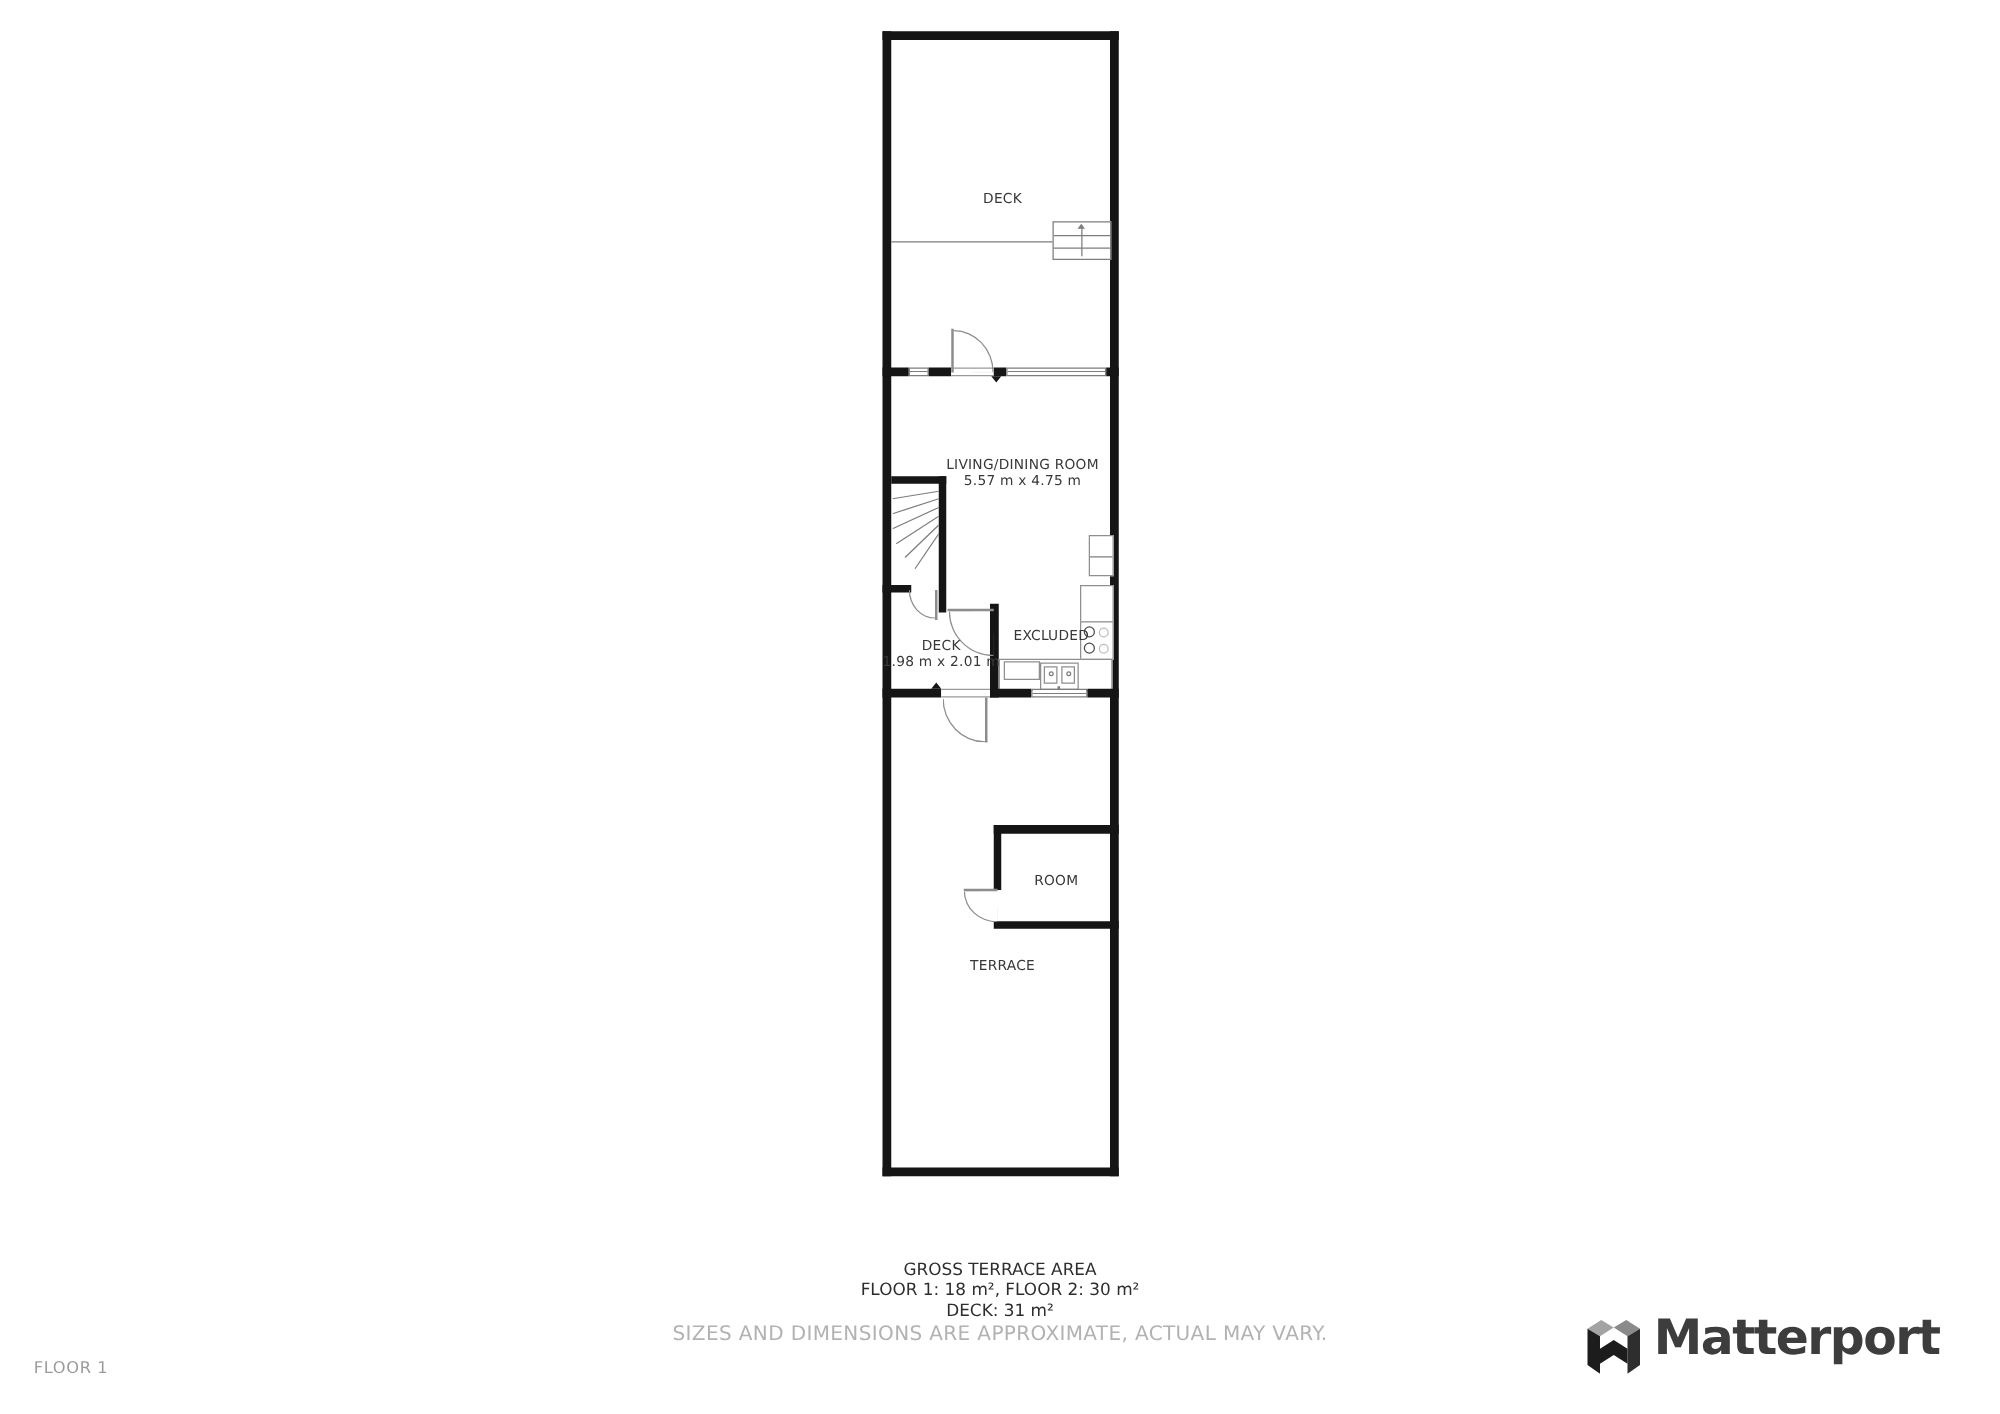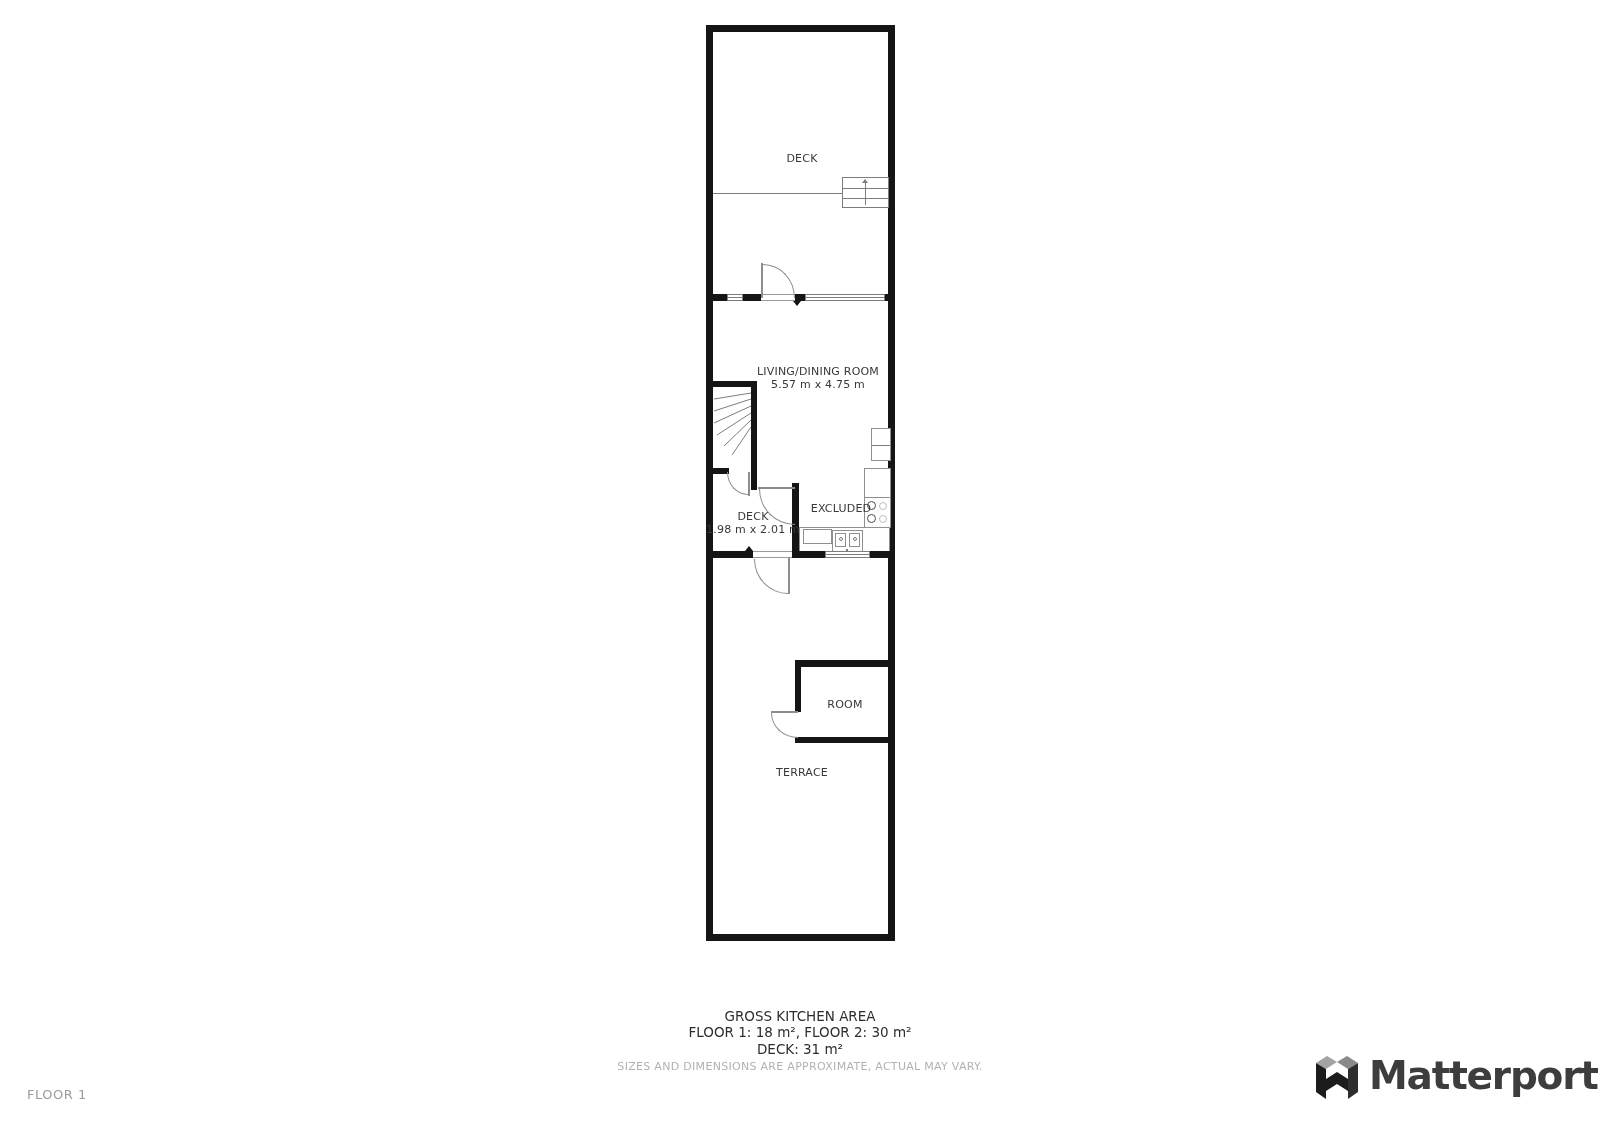--- a/index.html
+++ b/index.html
@@ -15,23 +15,23 @@
   .arc-tr{border-top:1.4px solid #8d8d8d;border-right:1.4px solid #8d8d8d;border-top-right-radius:100%;}
   .leaf{position:absolute;background:#8d8d8d;}
   .fix{position:absolute;box-sizing:border-box;border:1px solid #8f8f8f;background:#ffffff;}
   .circ{position:absolute;box-sizing:border-box;border-radius:50%;background:#fff;}
   .tri-down{position:absolute;width:0;height:0;border-left:4px solid transparent;border-right:4px solid transparent;border-top:5px solid #151515;}
   .tri-up{position:absolute;width:0;height:0;border-left:4px solid transparent;border-right:4px solid transparent;border-bottom:5px solid #151515;}
   .lbl{position:absolute;transform:translateX(-50%);font-size:11px;line-height:13px;color:#383838;
        white-space:nowrap;text-align:center;letter-spacing:.2px;}
   .footer{position:absolute;left:0;right:0;top:1008px;text-align:center;color:#2d2d2d;
           font-size:13.5px;line-height:16.3px;}
-  .footer .muted{font-size:11px;color:#b2b2b2;margin-top:2px;letter-spacing:.3px;}
+  .footer .muted{font-size:16px;color:#b2b2b2;margin-top:2px;letter-spacing:.3px;}
   .floor-indicator{position:absolute;left:27px;top:1087px;font-size:13px;color:#9c9c9c;letter-spacing:.5px;}
-  .brand{position:absolute;left:1314px;top:1051px;display:flex;align-items:center;gap:9px;}
+  .brand{position:absolute;left:1268px;top:1051px;display:flex;gap:9px;}
   .brand .word{font-size:39px;font-weight:700;color:#3d3d3d;letter-spacing:-1.2px;line-height:1;}
 </style>
 </head>
 <body>
 
 <div class="page">
 
   <div>
 
     <div class="wall" style="left:706px;top:25px;width:189px;height:7px"></div>
@@ -121,21 +121,21 @@
     <div class="lbl" style="left:753px;top:510px">
       <div>DECK</div>
       <div>1.98 m x 2.01 m</div>
     </div>
     <div class="lbl" style="left:841px;top:502px">EXCLUDED</div>
     <div class="lbl" style="left:845px;top:698px">ROOM</div>
     <div class="lbl" style="left:802px;top:766px">TERRACE</div>
   </div>
 
   <div class="footer">
-    <div>GROSS KITCHEN AREA</div>
+    <div>GROSS TERRACE AREA</div>
     <div>FLOOR 1: 18 m², FLOOR 2: 30 m²</div>
     <div>DECK: 31 m²</div>
     <div class="muted">SIZES AND DIMENSIONS ARE APPROXIMATE, ACTUAL MAY VARY.</div>
   </div>
 
   <div class="floor-indicator">FLOOR 1</div>
 
   <div class="brand">
     <svg width="46" height="48" viewBox="0 0 46 48">
       <polygon points="2,12 13,5 23,11 12,18" fill="#a3a3a3"></polygon>

